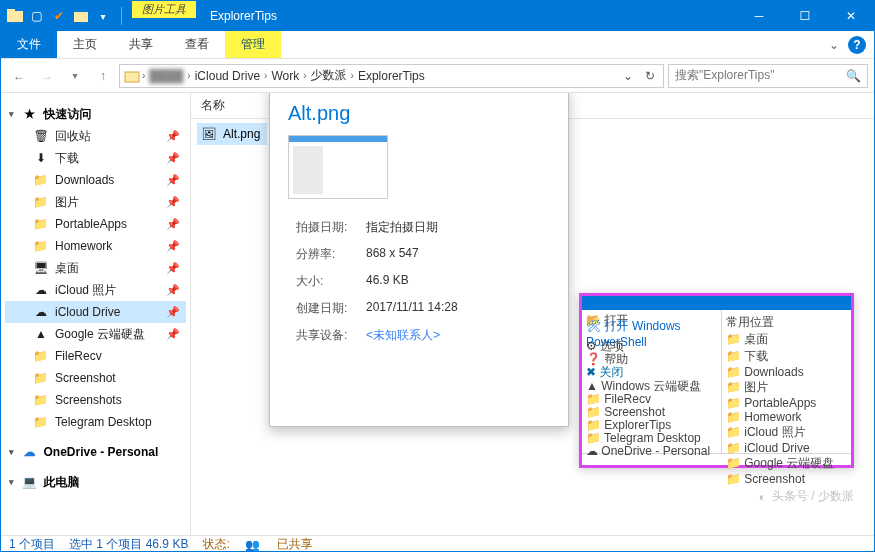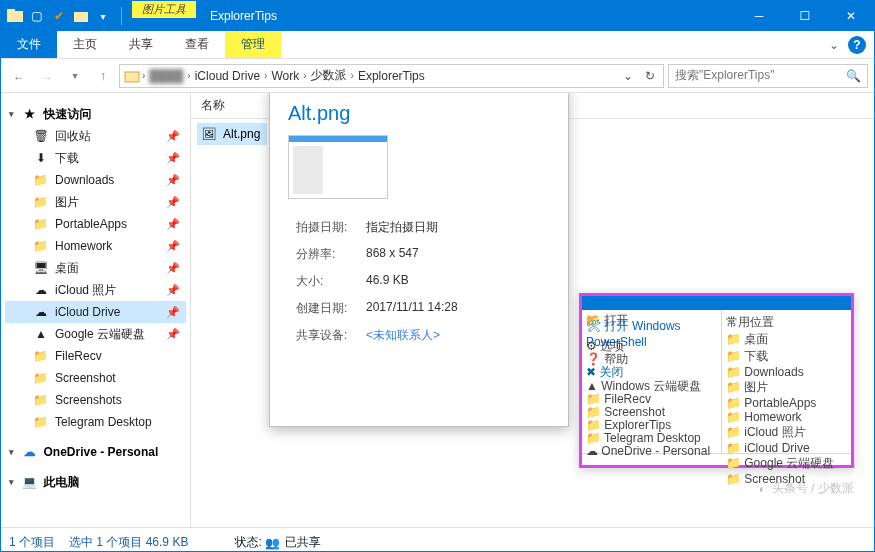--- a/index.html
+++ b/index.html
@@ -47,22 +47,22 @@
 .pv-thumb::after { content:""; position:absolute; left:4px; top:10px; width:30px; height:48px; background:#eaeaea; }
 .pv-meta { display:grid; grid-template-columns:70px 1fr; row-gap:10px; color:#555;margin-left:8px; }
 .pv-meta .v { color:#333; }
 .second-thumb { position:absolute; right:20px; top:200px; width:275px; height:175px; border:3px solid #d946ef; box-shadow:0 2px 10px rgba(0,0,0,.2); background:#fff; }
 .st-title { height:14px; background:#0078d7; }
 .st-body { display:flex; height:calc(100% - 26px); }
 .st-menu { width:140px; background:#fff; border-right:1px solid #d7d7d7; padding:4px; font-size:8px; color:#444; display:flex; flex-direction:column; gap:1px; }
 .st-menu .mrow { display:flex; align-items:center; gap:3px; height:12px; }
 .st-side { flex:1; padding:4px; font-size:8px; color:#444; }
 .st-status { height:12px; border-top:1px solid #d7d7d7; }
-.statusbar { height:24px; border-top:1px solid #e1e1e1; display:flex; align-items:flex-end; padding:0 8px; gap:14px; color:#1a5fb4; }
-.statusbar .share { color:#0f172a; display:flex; align-items:center; gap:4px;margin-left:32px; }
+.statusbar { height:16px; border-top:1px solid #e1e1e1; display:flex; align-items:flex-start; padding:0 8px; gap:14px; color:#1a5fb4; }
+.statusbar .share { color:#a16207; display:flex; align-items:center; gap:16px; }
 .watermark { position:absolute; right:20px; bottom:30px; color:rgba(0,0,0,.25); font-size:14px; display:flex; align-items:center; gap:6px; }
 svg { display:block; }
 </style>
 </head>
 <body>
 
 <div class="titlebar">
   <div class="qat">
     <span class="ico">
         <svg width="16" height="16">

